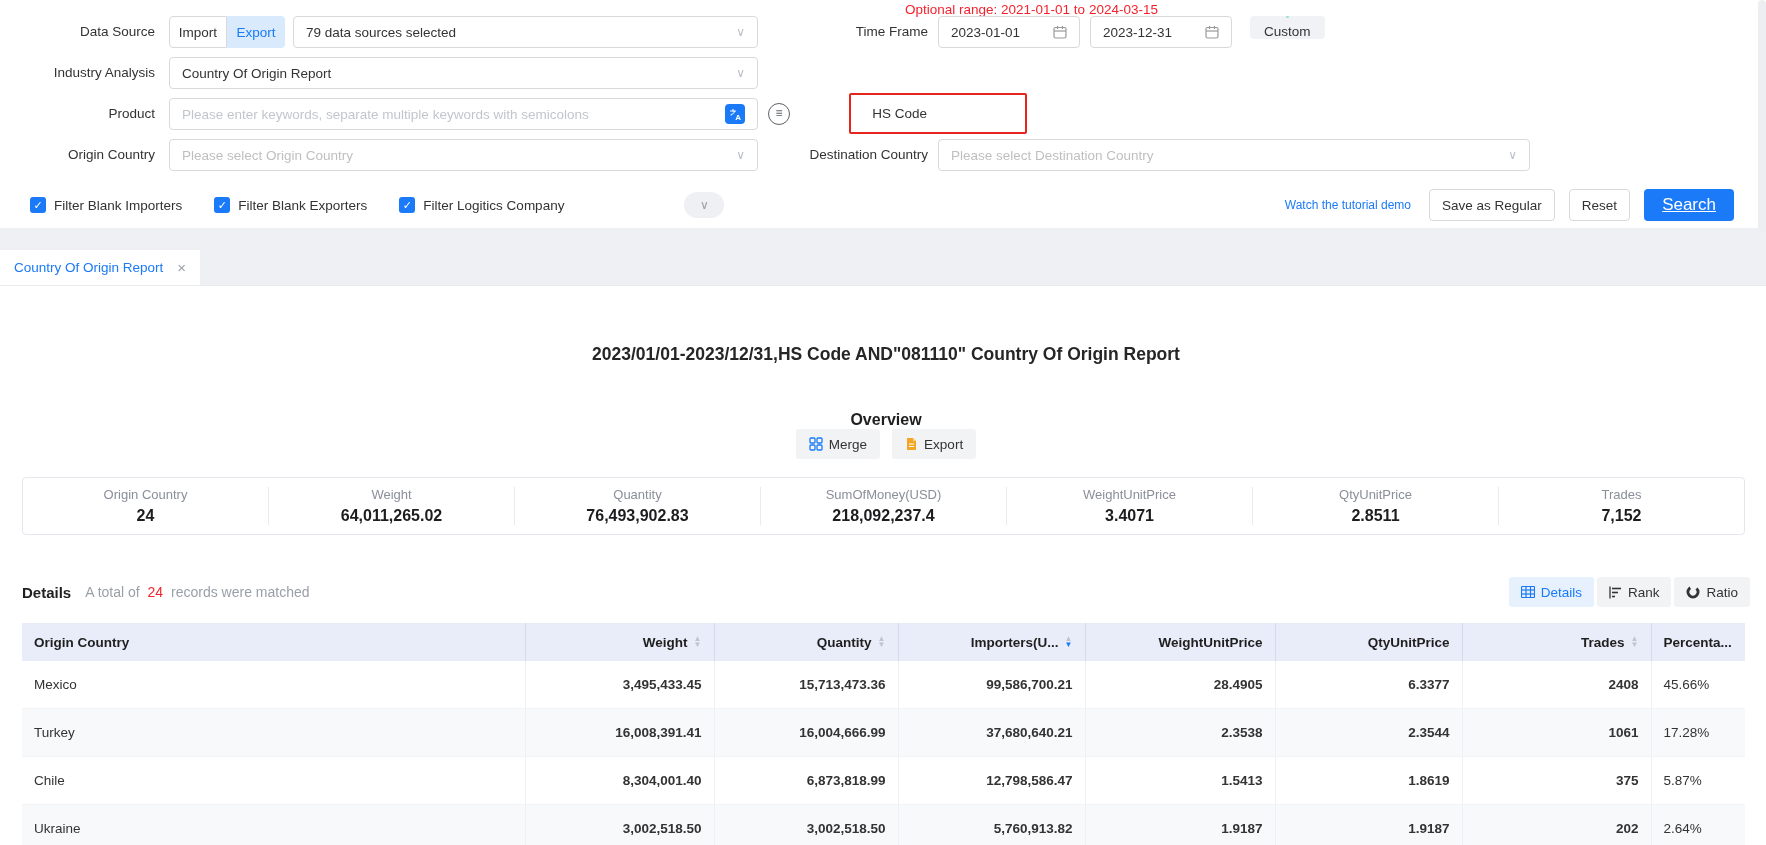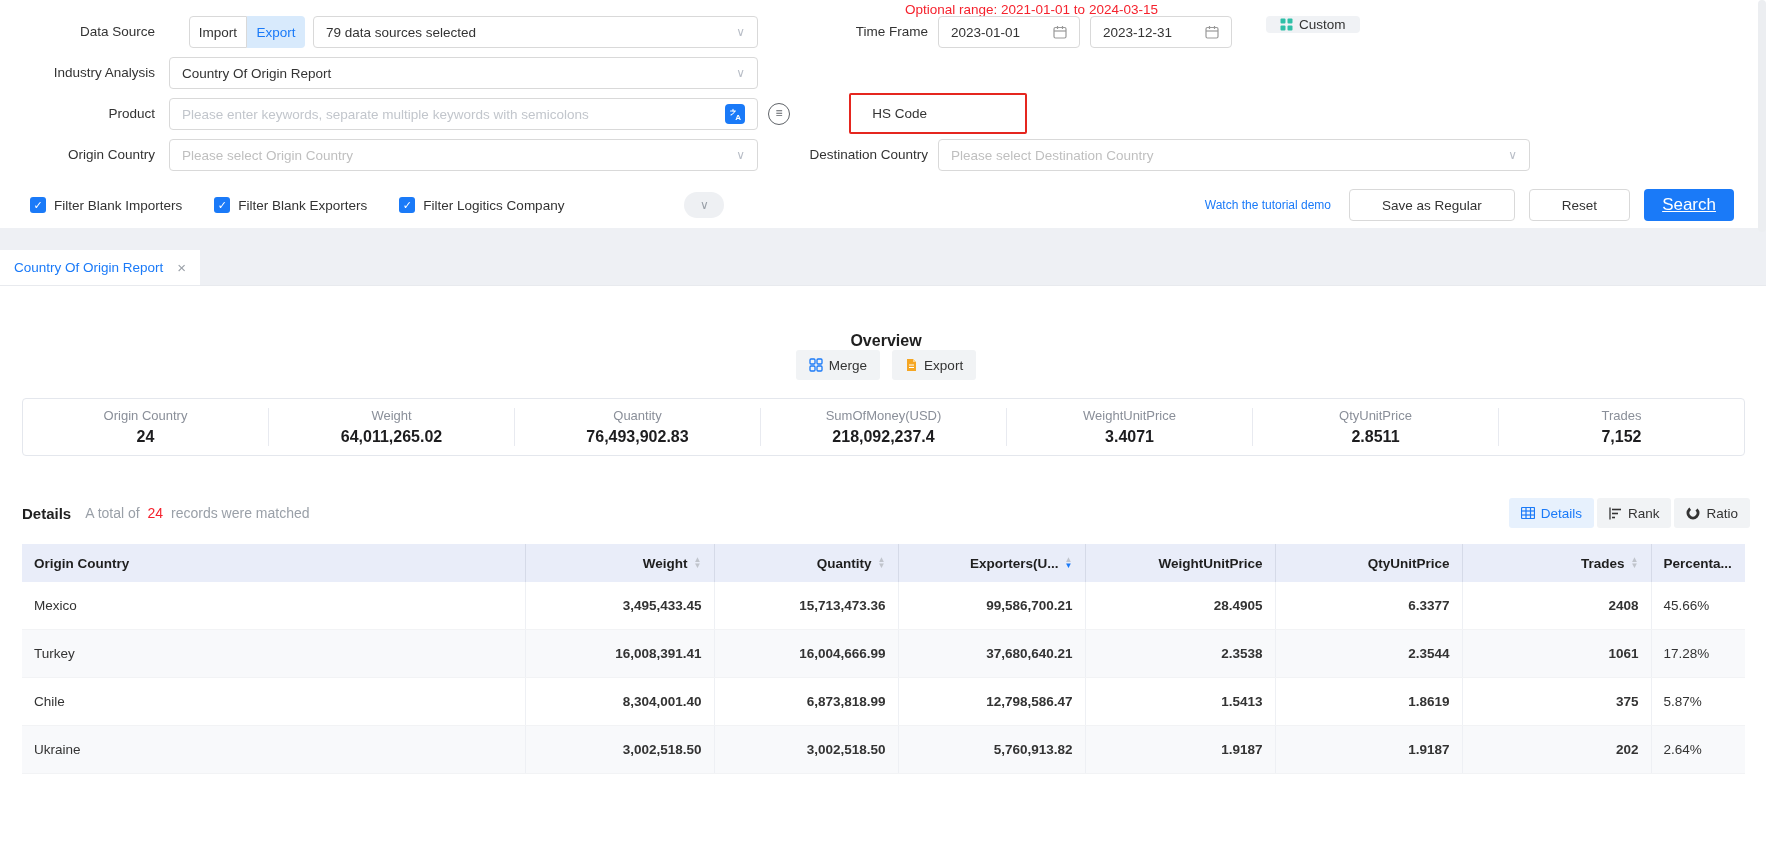--- a/index.html
+++ b/index.html
@@ -11,51 +11,51 @@
   .optional-range { position:absolute; top:2px; left:905px; font-size:13.5px; color:#f5222d; }
   .scroll-sliver { position:absolute; right:0; top:0; width:8px; height:232px; background:#eceef1; border-radius:4px; }
 
   .f-row { display:flex; align-items:flex-start; margin-bottom:9px; }
   .flabel { width:155px; text-align:right; margin-right:14px; font-size:13.5px; color:#333; line-height:32px; white-space:nowrap; }
   .f-left { display:flex; width:758px; }
   .f-left .field-zone { display:flex; flex:1; }
   .f-right { display:flex; margin-left:50px; position:relative; }
   .rlabel { width:120px; text-align:right; margin-right:10px; font-size:13.5px; color:#333; line-height:32px; white-space:nowrap; }
 
-  .toggle { display:flex;margin-left:20px; }
+  .toggle { display:flex; }
   .toggle-btn { height:32px; width:58px; font-size:13.5px; display:flex; align-items:center; justify-content:center; cursor:pointer; }
   .toggle-import { background:#fff; border:1px solid #d9d9d9; border-radius:4px 0 0 4px; color:#333; }
   .toggle-export { background:#d8eafc; color:#1a7af8; border-radius:0 4px 4px 0; }
 
   .select, .text-input, .date-input { height:32px; border:1px solid #d9d9d9; border-radius:4px; background:#fff; display:flex; align-items:center; padding:0 12px; font-size:13.5px; position:relative; }
   .select { justify-content:space-between; }
   .select .val { color:#333; } .select .ph { color:#bfbfbf; }
   .chev { color:#b9bec7; font-size:12px; margin-left:8px; }
   .grow { flex:1; margin-left:8px; }
   .wide-right { width:592px; }
 
   input.real { border:none; outline:none; flex:1; font-size:13.5px; font-family:inherit; color:#333; background:transparent; }
   input.real::placeholder { color:#c2c6cc; }
 
   .date-input { width:142px; justify-content:space-between; margin-right:10px; }
-  .btn-custom { height:17px; margin-left:24px; padding:0 14px; background:#f0f2f5; border:none; border-radius:4px; font-size:13.5px; color:#333; display:flex; align-items:center; gap:6px; cursor:pointer; }
+  .btn-custom { height:23px; margin-left:8px; padding:0 14px; background:#f0f2f5; border:none; border-radius:4px; font-size:13.5px; color:#333; display:flex; align-items:center; gap:6px; cursor:pointer;flex-direction:column; }
 
   .translate-badge { width:20px; height:20px; border-radius:4px; background:#1a7af8; display:flex; align-items:center; justify-content:center; margin-left:8px; flex:none; }
   .circle-icon { width:22px; height:22px; border:1.5px solid #5f6368; border-radius:50%; margin:5px 0 0 10px; color:#5f6368; font-size:12px; line-height:19px; text-align:center; flex:none; }
 
   .hs-red-box { position:absolute; left:42px; top:-5px; width:178px; height:41px; border:2px solid #e5261f; border-radius:2px; pointer-events:none; }
 
   .checkbox-row { display:flex; align-items:center; margin-top:18px; padding-left:30px; padding-right:16px; }
   .cb-item { display:flex; align-items:center; margin-right:32px; cursor:pointer; }
   .cb-box { width:16px; height:16px; background:#1a7af8; border-radius:3px; color:#fff; font-size:11px; line-height:16px; text-align:center; }
   .cb-label { font-size:13.5px; color:#333; margin-left:8px; }
   .collapse-pill { width:40px; height:26px; background:#eef0f3; border-radius:14px; color:#9aa0a8; font-size:12px; display:flex; align-items:center; justify-content:center; margin-left:88px; cursor:pointer; }
   .actions { margin-left:auto; display:flex; align-items:center; }
   .link-tutorial { color:#1a7af8; font-size:12px; margin-right:18px; cursor:pointer; }
-  .btn-plain { height:32px; padding:0 32px; border:1px solid #d9d9d9; border-radius:4px; background:#fff; font-size:13.5px; color:#333; margin-right:14px; cursor:pointer; }
+  .btn-plain { height:32px; padding:0 12px; border:1px solid #d9d9d9; border-radius:4px; background:#fff; font-size:13.5px; color:#333; margin-right:14px; cursor:pointer; }
   .btn-primary { height:32px; padding:0 18px; border:none; border-radius:4px; background:#1a7af8; color:#fff; font-size:17px; cursor:pointer; margin-right:16px;text-decoration:underline; }
 
   
   .band { height:22px; background:#eef0f4; }
   .tabbar { height:36px; background:#eef0f4; display:flex; border-bottom:1px solid #e8eaee; }
   .tab { background:#fff; display:flex; align-items:center; padding:0 14px; font-size:13.5px; color:#1a7af8; min-width:196px; cursor:pointer; }
   .tab-close { color:#9aa0a8; margin-left:14px; font-size:15px; cursor:pointer; }
 
   
   .main { padding:0 16px 0 22px; }
@@ -232,20 +232,21 @@
 
   <div class="band"></div>
   <div class="tabbar">
     <div class="tab">
       <span>Country Of Origin Report</span>
       <span class="tab-close">×</span>
     </div>
   </div>
 
   <main class="main">
+    <div class="report-title">2023/01/01-2023/12/31,HS Code AND"081110" Country Of Origin Report</div>
 
     <div class="overview-row">
       <div class="section-h">Overview</div>
       <div class="ov-btns">
         <button class="btn-gray">
           <svg width="14" height="14" viewBox="0 0 14 14">
               <rect x="1" y="1" width="5" height="5" rx="1" fill="none" stroke="#1a7af8" stroke-width="1.3"></rect>
               <rect x="8" y="1" width="5" height="5" rx="1" fill="none" stroke="#1a7af8" stroke-width="1.3"></rect>
               <rect x="1" y="8" width="5" height="5" rx="1" fill="none" stroke="#1a7af8" stroke-width="1.3"></rect>
               <rect x="8" y="8" width="5" height="5" rx="1" fill="none" stroke="#1a7af8" stroke-width="1.3"></rect>
@@ -362,21 +363,21 @@
               <div class="th-wrap align-right">
                 <span>Quantity</span>
                 <span class="carets">
                   <i>▲</i>
                   <i>▼</i>
                 </span>
               </div>
             </th>
             <th>
               <div class="th-wrap align-right">
-                <span>Exporters(U...</span>
+                <span>Importers(U...</span>
                 <span class="carets">
                   <i>▲</i>
                   <i class="active">▼</i>
                 </span>
               </div>
             </th>
             <th>
               <div class="th-wrap align-right">
                 <span>WeightUnitPrice</span>
               </div>

